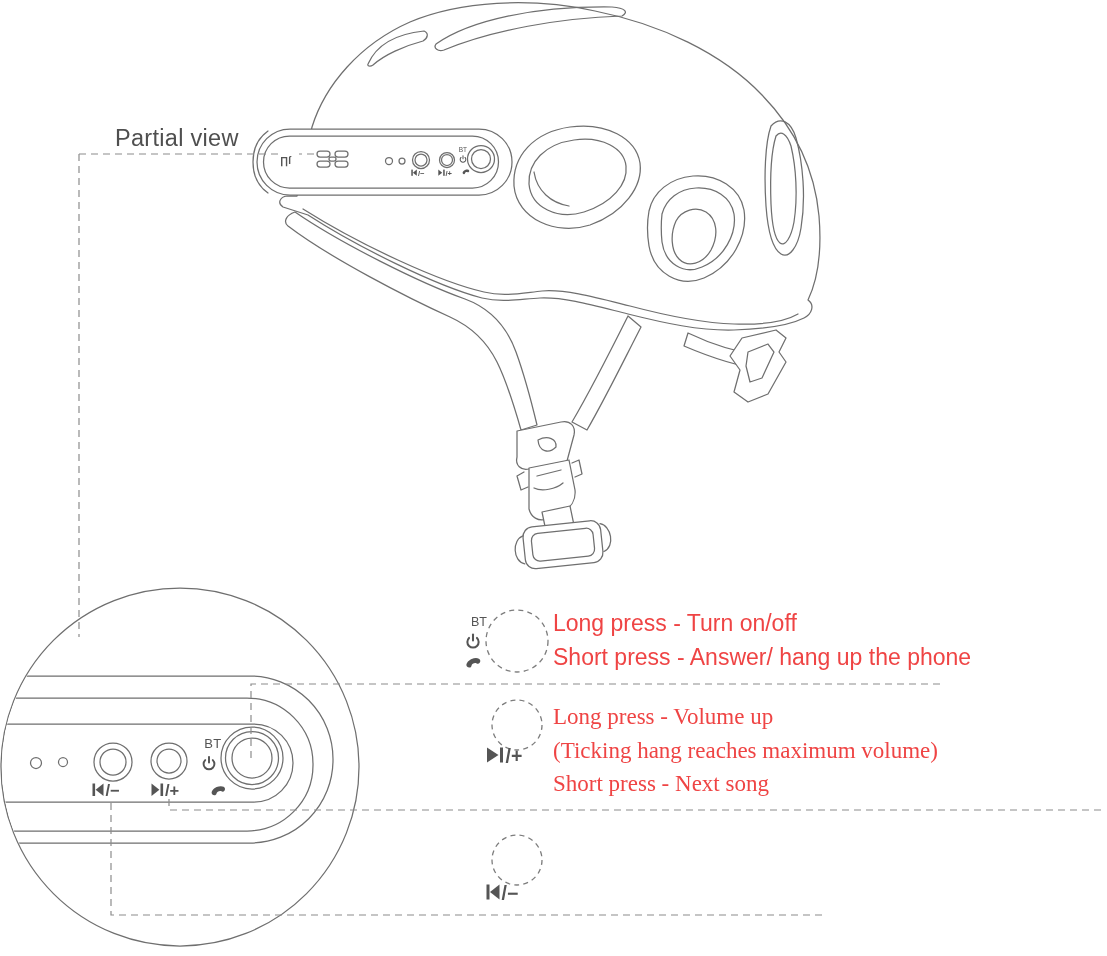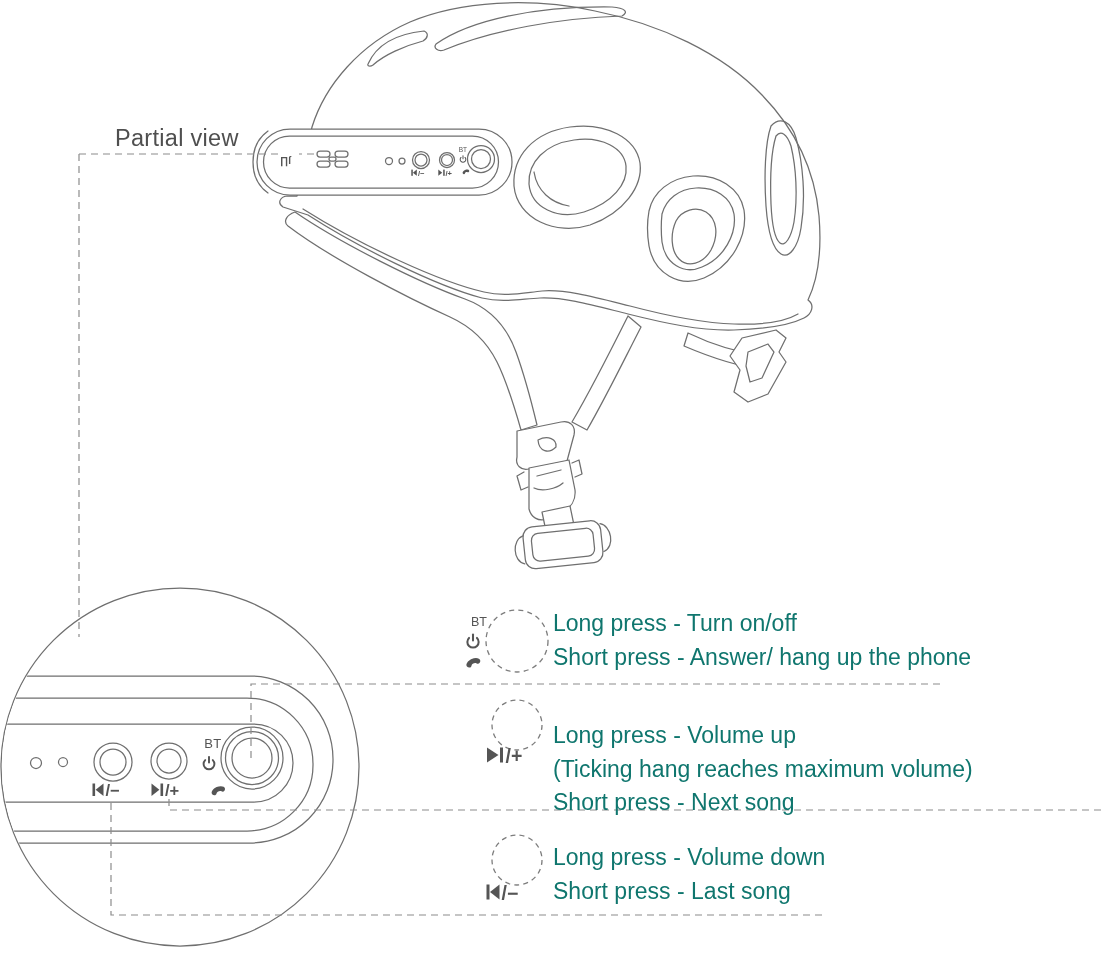--- a/index.html
+++ b/index.html
@@ -1,23 +1,23 @@
 <!DOCTYPE html>
 <html><head>
 <meta charset="utf-8">
 <style>
   html,body{margin:0;padding:0;background:#fff;}
   .canvas{position:relative;width:1107px;height:956px;background:#fff;overflow:hidden;
           font-family:"Liberation Sans","DejaVu Sans",sans-serif;}
   svg.art{position:absolute;left:0;top:0;}
   .label{position:absolute;color:#4f4f4f;font-size:23.5px;letter-spacing:.3px;}
   .partial-view{left:91px;top:125px;margin-left:24px;}
-  .instr{position:absolute;left:553px;color:#0f766e;font-size:23px;line-height:33.5px;white-space:nowrap;}
+  .instr{position:absolute;left:553px;color:#ef4444;font-size:23px;line-height:33.5px;white-space:nowrap;}
   .instr-1{top:607px;}
-  .instr-2{top:719px;}
+  .instr-2{top:700px;font-family:Liberation Serif, serif;}
   .instr-3{top:841px;}
   .stroke{fill:none;stroke:#6f6f6f;stroke-width:1.25;stroke-linecap:round;stroke-linejoin:round;}
   .wfill{fill:#ffffff;stroke:#6f6f6f;stroke-width:1.25;stroke-linejoin:round;}
   .dash{fill:none;stroke:#8c8c8c;stroke-width:1.2;stroke-dasharray:7 5;}
   .dashc{fill:none;stroke:#7d7d7d;stroke-width:1.3;stroke-dasharray:5 4.2;}
   .glyph{fill:#555;stroke:none;}
   .svgtxt{fill:#555;font-family:"Liberation Sans","DejaVu Sans",sans-serif;}
 </style>
 </head>
 <body>
@@ -217,18 +217,14 @@
   <div>Long press - Turn on/off</div>
   <div>Short press - Answer/ hang up the phone</div>
 </div>
 
 <div class="instr instr-2">
   <div>Long press - Volume up</div>
   <div>(Ticking hang reaches maximum volume)</div>
   <div>Short press - Next song</div>
 </div>
 
-<div class="instr instr-3">
-  <div>Long press - Volume down</div>
-  <div>Short press - Last song</div>
+
 </div>
 
-</div>
-
 </body></html>

